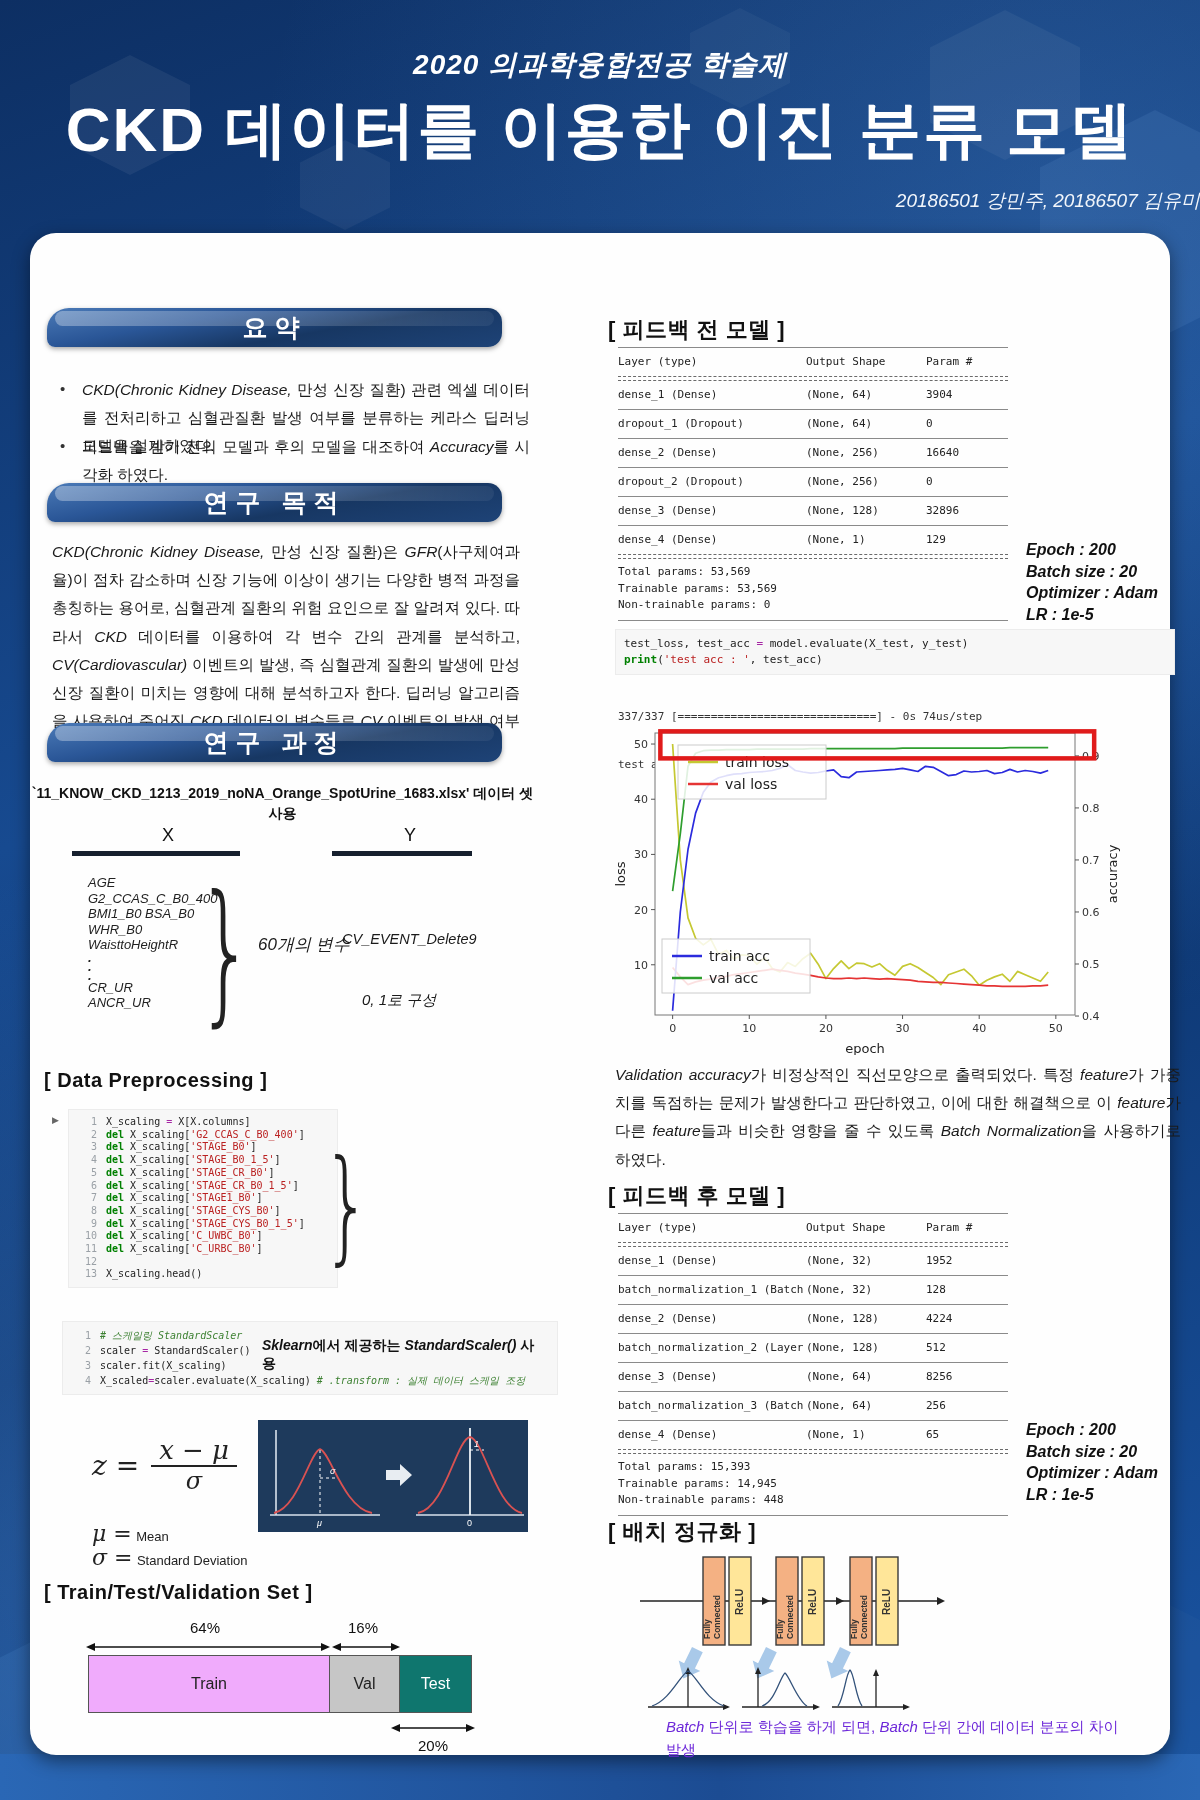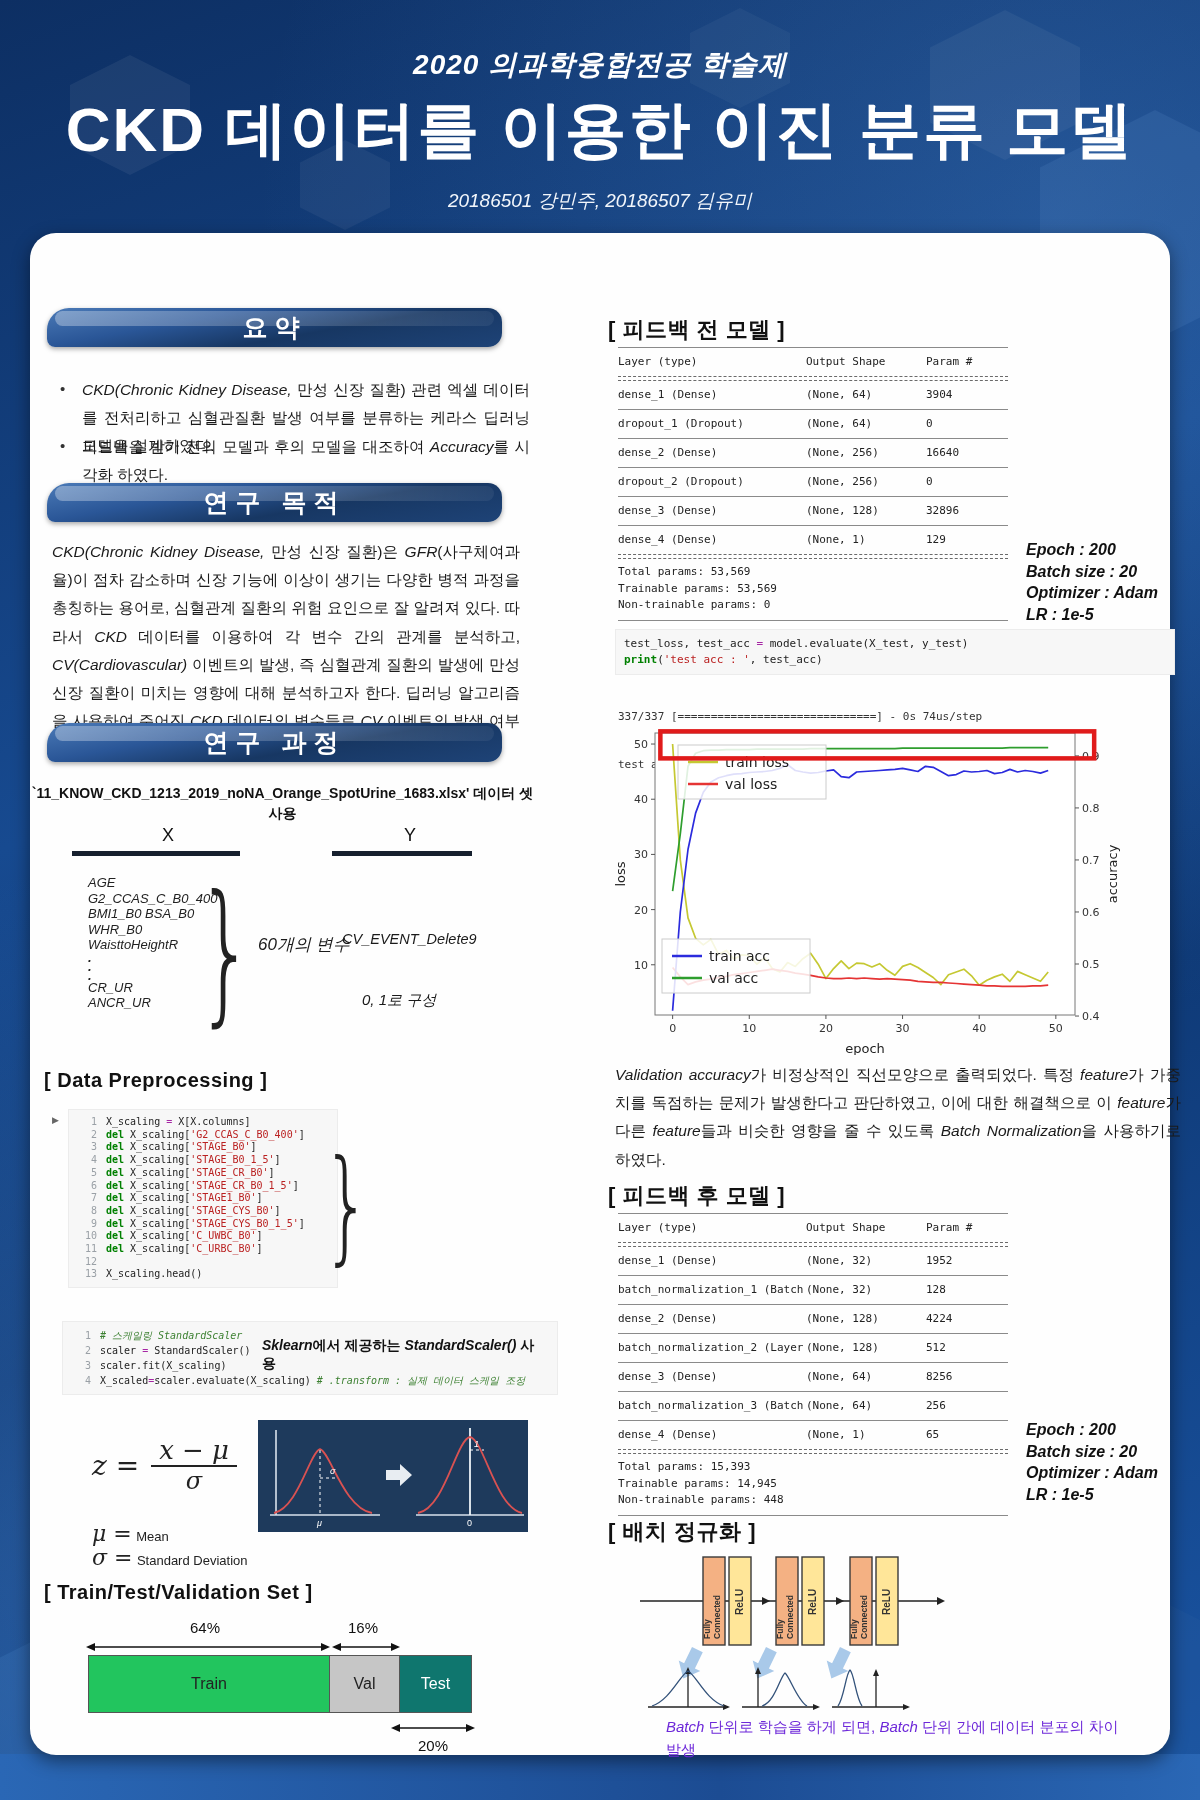--- a/index.html
+++ b/index.html
@@ -8,21 +8,21 @@
     background:
       radial-gradient(circle at 12% 88%, rgba(90,150,220,.30), transparent 38%),
       radial-gradient(circle at 88% 12%, rgba(80,140,210,.28), transparent 42%),
       linear-gradient(160deg,#0d2f63 0%,#174a90 38%,#0f3a77 62%,#1a55a4 100%);}
   .hex{position:absolute;clip-path:polygon(50% 0,100% 25%,100% 75%,50% 100%,0 75%,0 25%);}
   .abs{position:absolute;}
   .hdr-sub{position:absolute;left:0;top:46px;width:1200px;text-align:center;color:#ffffff;
     font-size:28px;font-weight:700;font-style:italic;letter-spacing:1px;}
   .hdr-title{position:absolute;left:0;top:88px;width:1200px;text-align:center;color:#ffffff;
     font-size:62px;font-weight:800;letter-spacing:2px;}
-  .hdr-auth{position:absolute;left:0;top:188px;width:1200px;text-align:center;color:#f2f6fb;
+  .hdr-auth{position:absolute;left:0;top:188px;width:1200px;text-align:right;color:#f2f6fb;
     font-size:19px;font-style:italic;}
   .card{position:absolute;left:30px;top:233px;width:1140px;height:1522px;background:#fefefe;
     border-radius:26px;box-shadow:0 6px 18px rgba(0,0,0,.45);}
   .secbar{position:absolute;left:17px;width:455px;height:39px;border-radius:22px 14px 14px 8px;
     background:linear-gradient(170deg,#4b7ab7 0%,#2a5697 32%,#173763 60%,#1e4377 100%);
     box-shadow:0 2px 5px rgba(0,0,0,.35);display:flex;align-items:center;justify-content:center;}
   .secbar::before{content:"";position:absolute;left:8px;right:8px;top:3px;height:15px;border-radius:12px;
     background:linear-gradient(90deg,rgba(255,255,255,.32),rgba(255,255,255,.06));}
   .secbar span{position:relative;color:#fff;font-size:25px;font-weight:700;letter-spacing:7px;}
   .body-txt{color:#1a1a1a;font-size:15.5px;line-height:1.82;text-align:justify;}
@@ -198,21 +198,21 @@
     <svg class="abs" style="left:55px;top:1406px;" width="392" height="16" viewBox="0 0 392 16">
       <line x1="6" y1="8" x2="240" y2="8" stroke="#111" stroke-width="1.6"></line>
       <polygon points="1,8 10,4 10,12" fill="#111"></polygon>
         <polygon points="245,8 236,4 236,12" fill="#111"></polygon>
       <line x1="252" y1="8" x2="310" y2="8" stroke="#111" stroke-width="1.6"></line>
       <polygon points="247,8 256,4 256,12" fill="#111"></polygon>
         <polygon points="315,8 306,4 306,12" fill="#111"></polygon>
     </svg>
 
     <div class="abs" style="left:58px;top:1422px;width:384px;height:58px;display:flex;">
-      <div class="seg" style="width:242px;background:#22c55e;">
+      <div class="seg" style="width:242px;background:#f0abfc;">
           <span>Train</span>
         </div>
       <div class="seg" style="width:70px;background:#c6c6c6;border-left:none;">
           <span>Val</span>
         </div>
       <div class="seg" style="width:72px;background:#0f766e;border-left:none;color:#fff;">
           <span>Test</span>
         </div>
     </div>
 

